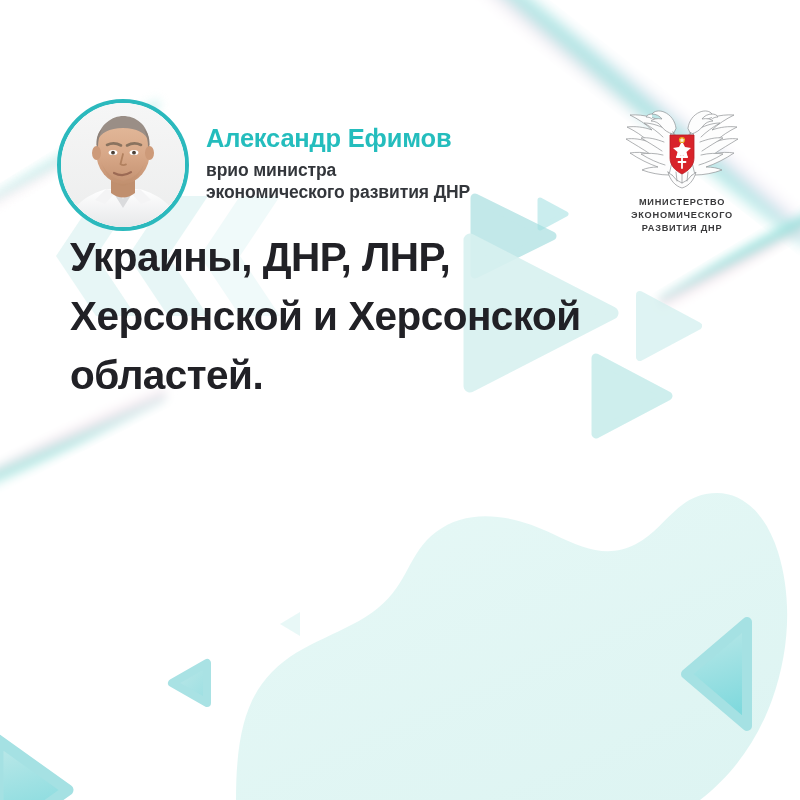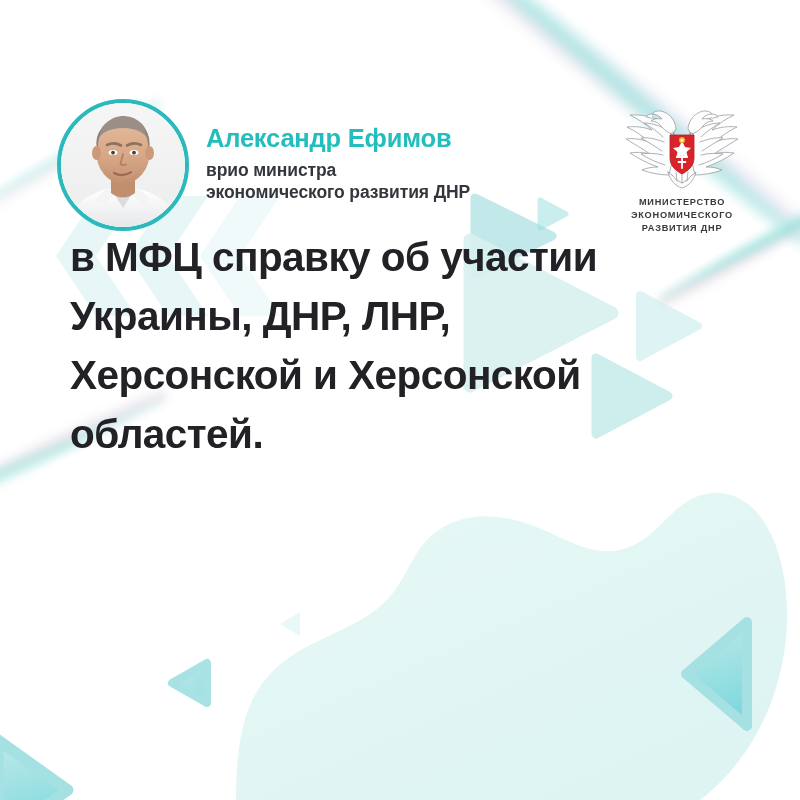--- a/index.html
+++ b/index.html
@@ -313,19 +313,18 @@
       </svg>
       <div class="mlabel">
         <span>МИНИСТЕРСТВО</span>
         <span>ЭКОНОМИЧЕСКОГО</span>
         <span>РАЗВИТИЯ ДНР</span>
       </div>
     </div>
   </div>
 
   <div class="headline">
-    <span class="ln">в МФЦ справку об участии</span>
     <span class="ln">Украины, ДНР, ЛНР,</span>
     <span class="ln">Херсонской и Херсонской</span>
     <span class="ln">областей.</span>
   </div>
 
 </div>
 
 </body></html>

